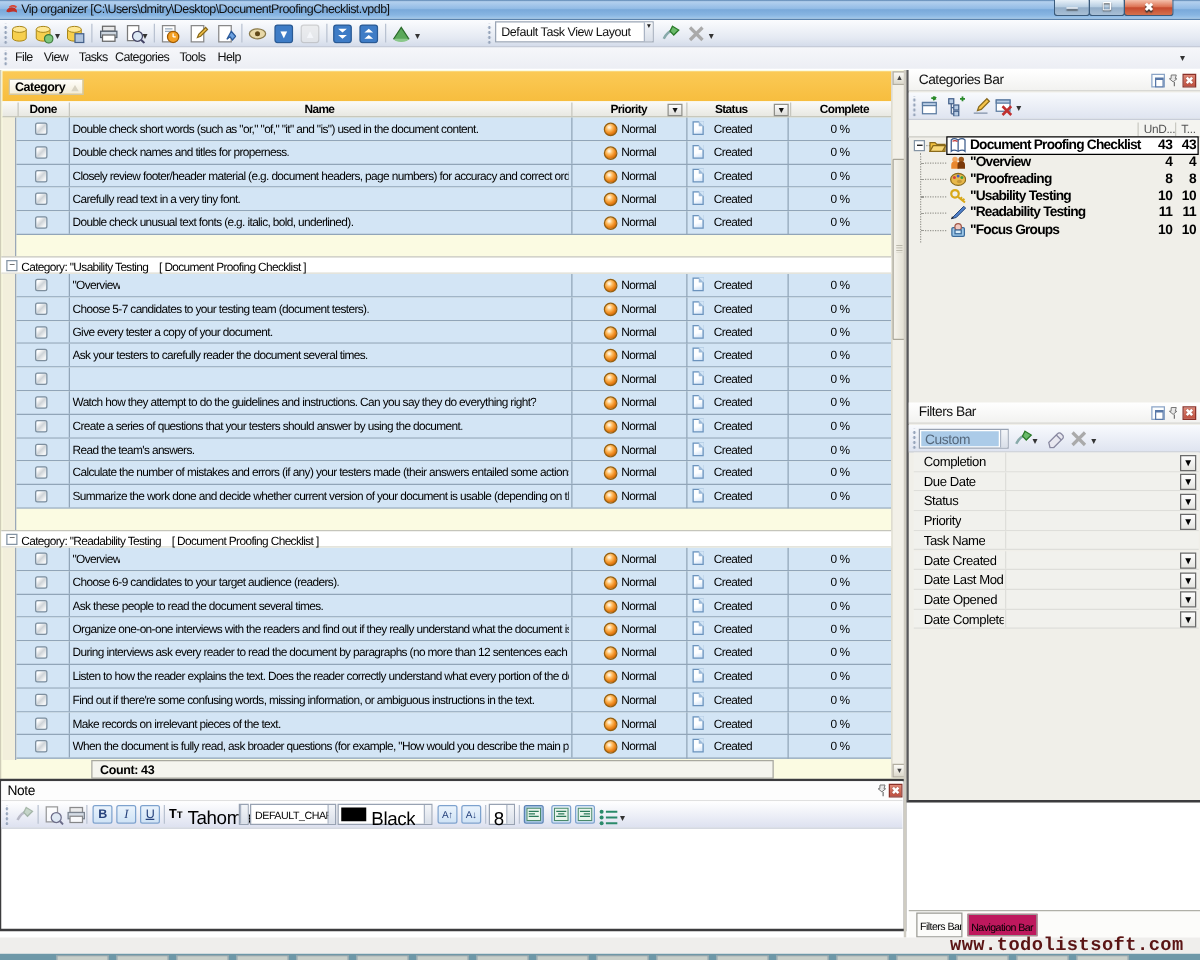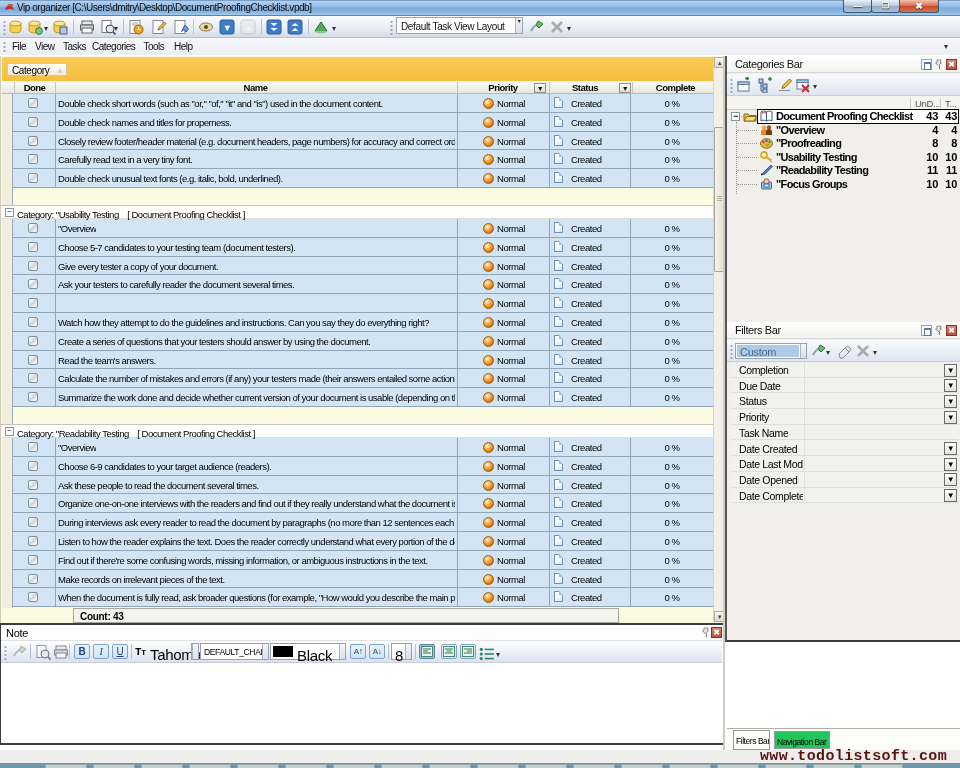--- a/index.html
+++ b/index.html
@@ -22,21 +22,21 @@
 .grip{position:absolute;width:3px;background-image:radial-gradient(circle,#97a5bb 1px,transparent 1.2px);background-size:3px 4px;background-position:0 1px}
 .tsep{position:absolute;top:3px;width:1px;height:15px;background:#b9c2d1}
 .ticon{position:absolute;top:3px;width:16px;height:16px}
 .tdd{position:absolute;font-size:8px;color:#333}
 #layoutcombo{position:absolute;left:396px;top:1px;width:127px;height:17px;background:#fff;border:1px solid #9aa5b5}
 #layoutcombo .lc{position:absolute;left:4px;top:3px;font-size:10px;letter-spacing:-0.35px;color:#111}
 #layoutcombo .sp{position:absolute;right:0;top:0;width:7px;height:15px;background:linear-gradient(#f4f6f9,#d9dfe9);border-left:1px solid #aab4c4;font-size:6px;color:#222;text-align:center;line-height:7px}
 
 #grid{position:absolute;left:0;top:56px;width:725px;height:569px;background:#fbfbe2;border-left:1px solid #cfcdb8}
 #catbar{position:absolute;left:1px;top:1px;width:711px;height:24px;background:linear-gradient(#fbca56,#f7bd3e)}
-#catbtn{position:absolute;left:5px;top:6px;width:60px;height:13px;background:linear-gradient(#fffefa,#f2ecd8);border:1px solid #cfc7a8;font-weight:normal;font-size:10px;letter-spacing:-0.4px;padding:0 4px;line-height:13px}
+#catbtn{position:absolute;left:5px;top:6px;width:60px;height:13px;background:linear-gradient(#fffefa,#f2ecd8);border:1px solid #cfc7a8;font-weight:bold;font-size:10px;letter-spacing:-0.4px;padding:0 4px;line-height:13px}
 #catbtn .tri{position:absolute;right:3px;top:3.5px;width:0;height:0;border-left:3.5px solid transparent;border-right:3.5px solid transparent;border-bottom:5.5px solid #d8d3c2;}
 #ghead{position:absolute;left:1px;top:25px;width:711px;height:13px;background:linear-gradient(#fafaf8,#e8e8e2);border-bottom:1px solid #b9b9b0}
 .hcell{position:absolute;top:0;font-weight:bold;font-size:9.5px;letter-spacing:-0.5px;text-align:center;height:13px;line-height:13px}
 .hsep{position:absolute;top:1px;width:1px;height:11px;background:#c6c6be}
 .hdd{position:absolute;top:1.5px;width:12px;height:10px;background:linear-gradient(#fdfdfd,#dcdcd8);border:1px solid #90908a;font-size:7px;line-height:9px;text-align:center;color:#111}
 #gridrows{position:absolute;left:0;top:38px;width:712px;height:531px}
 .grow{position:absolute;left:12px;width:700px;background:#d3e5f5;border-bottom:1px solid #91a5b8}
 .cb{position:absolute;left:15px;top:4px;width:10px;height:10px;border:1px solid #7e8f9e;border-radius:2px;background:linear-gradient(135deg,#fdfdfd 20%,#cfd4d8 50%,#f2f4f5 80%)}
 .rname{position:absolute;left:45px;top:4px;white-space:nowrap;overflow:hidden;max-width:397px;font-size:9.5px;letter-spacing:-0.5px}
 .grow::before{content:"";position:absolute;left:41.5px;top:0;bottom:0;width:1px;background:#91a5b8}
@@ -81,21 +81,21 @@
 
 .frow{position:absolute;left:4px;width:228px;height:15.7px;background:#f1f1ed;border-bottom:1px solid #dededa}
 .frow .fl{position:absolute;left:8px;top:2px;font-size:10.5px;letter-spacing:-0.35px;white-space:nowrap;overflow:hidden;max-width:64px}
 .frow::after{content:"";position:absolute;left:73px;top:0;bottom:0;width:1px;background:#dededa}
 .fdd{position:absolute;right:2px;top:1.5px;width:13px;height:13px;background:linear-gradient(#fefefe,#e4e4e0);border:1px solid #6a6a6a;color:#000;font-size:8px;text-align:center;line-height:12px}
 #fcombo{position:absolute;left:8px;top:3px;width:72px;height:16px;background:#fff;border:1px solid #98a2b2}
 #fcombo .in{position:absolute;left:1px;top:1px;right:7px;bottom:1px;background:#abcbe8;color:#55687c;font-size:11px;letter-spacing:-0.3px;padding:1px 0 0 3px}
 #fcombo .sp{position:absolute;right:0;top:0;width:6px;height:14px;background:linear-gradient(#f4f6f9,#d9dfe9);border-left:1px solid #aab4c4;font-size:5px;line-height:6px;text-align:center;color:#333}
 #rtabs{position:absolute;left:0px;top:672px;width:233px;height:22px;background:#fcfcfa;border-top:1px solid #b0b0a8}
 .rtab{position:absolute;top:1px;height:20px;border:1px solid #9a9a94;background:#fcfcfa;font-size:8.5px;letter-spacing:-0.45px;padding:5px 2px 0 2px;white-space:nowrap;overflow:hidden}
-.rtab.inactive{background:#22c55e;border-top:1px solid #9a9a94;height:18px;margin-top:1px}
+.rtab.inactive{background:#be185d;border-top:1px solid #9a9a94;height:18px;margin-top:1px}
 
 #note{position:absolute;left:0;top:623px;width:725px;height:122px;background:#fff;border:2px solid #3c3c3e;border-left:1px solid #3c3c3e}
 #ntitle{position:absolute;left:0;top:0;width:721px;height:16px;background:#fdfdfd;border-bottom:1px solid #e0e0e0}
 #ntb{position:absolute;left:0;top:16px;width:721px;height:22px;background:linear-gradient(#ffffff,#dde1f0);border-bottom:1px solid #c8cdd8}
 .nbtn{position:absolute;top:3px;width:16px;height:15px;border:1px solid #7da2ce;background:linear-gradient(#eaf3fc,#cfe3f6);border-radius:2px;text-align:center;font-size:10px;line-height:14px;color:#26427c}
 .ncombo{position:absolute;top:2px;height:17px;background:#fff;border:1px solid #98a2b2}
 .ncombo .tx{position:absolute;left:3px;top:3px;font-size:15px;letter-spacing:-0.3px;white-space:nowrap;overflow:hidden}
 .ncombo .sp{position:absolute;right:0;top:0;width:6px;bottom:0;background:linear-gradient(#f4f6f9,#d9dfe9);border-left:1px solid #aab4c4}
 
 #botstrip{position:absolute;left:0;top:750px;width:960px;height:13px;background:#efeeec}

